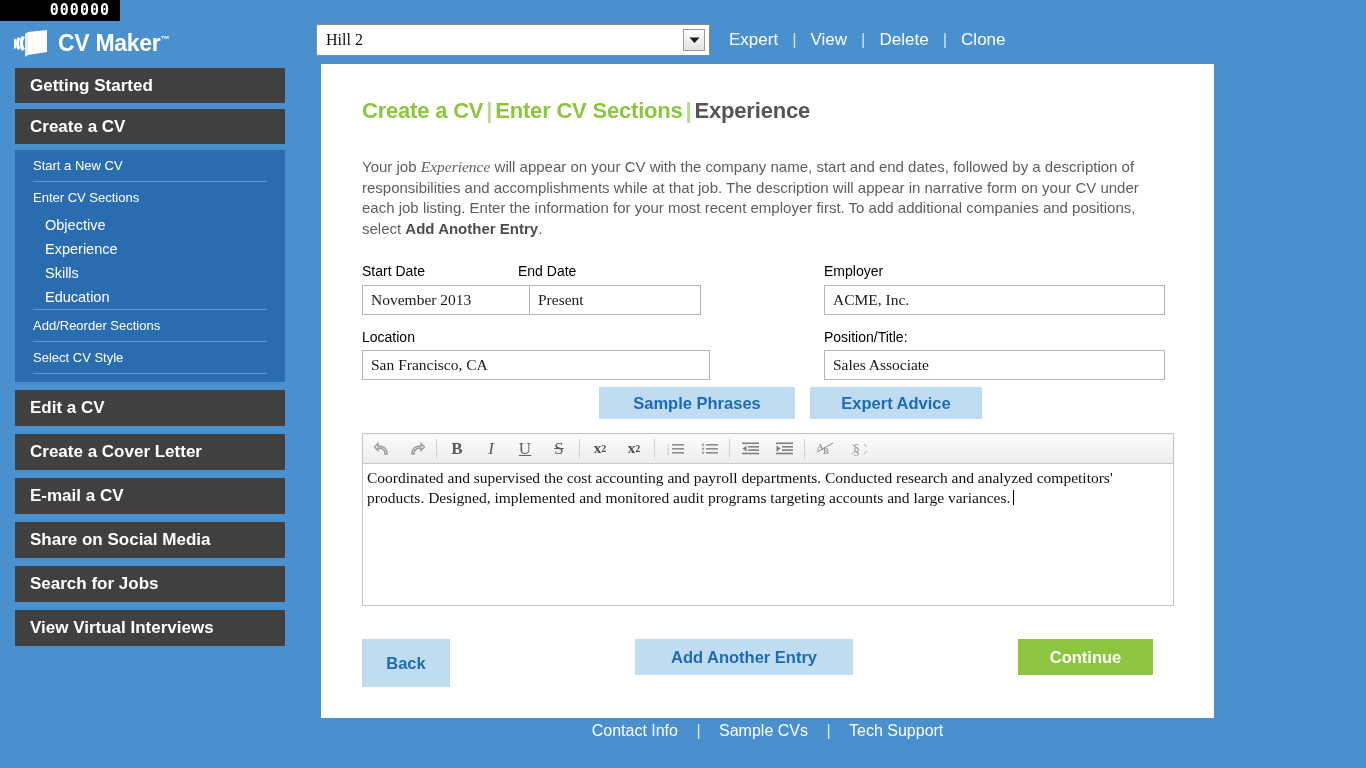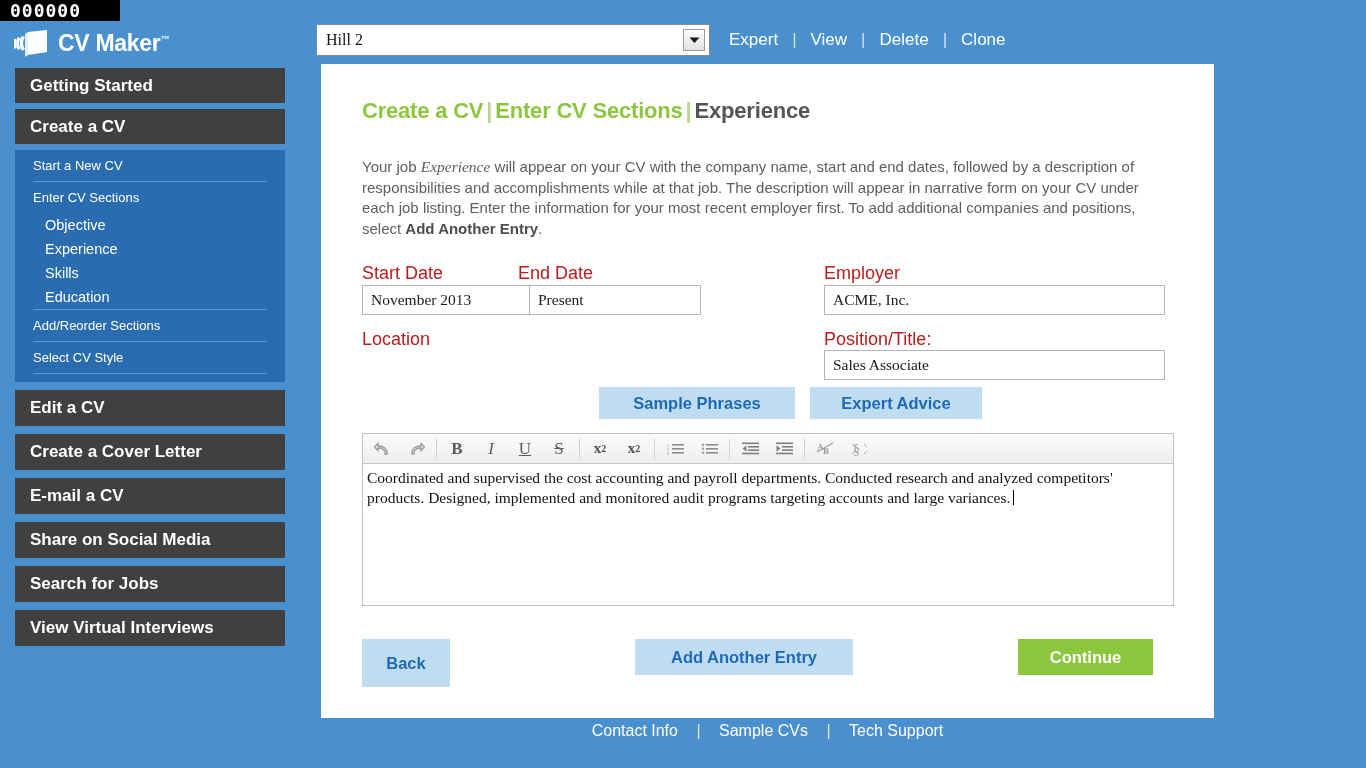--- a/index.html
+++ b/index.html
@@ -12,23 +12,23 @@
   }
   #app { position: relative; width: 1366px; height: 768px; background: #4a90cf; }
 
   
   .counter-bar {
     position: absolute; left: 0; top: 0;
     width: 120px; height: 21px;
     background: #000;
     color: #fff;
     font-family: "DejaVu Sans Mono", monospace;
-    font-size: 18px; font-weight: bold;
+    font-size: 15px; font-weight: bold;
     letter-spacing: 1px;
-    display: flex; align-items: center; justify-content: flex-start;
+    display: flex; align-items: center; justify-content: flex-end;
     padding: 0 10px;
   }
   .counter-bar span { line-height: 1; }
 
   
   .sidebar {
     position: absolute; left: 0; top: 21px;
     width: 300px; height: 747px;
     background: #4a90cf;
   }
@@ -135,21 +135,21 @@
     font-size: 15px; color: #5e5e5e; line-height: 1.37;
     max-width: 800px;
   }
   p.intro em { font-family: "Liberation Serif", serif; font-style: italic; font-size: 15.5px; }
   p.intro b { font-weight: bold; color: #4d4d4d; }
 
   
   .form-grid { position: relative; height: 122px; }
   .flabel {
     position: absolute;
-    font-size: 18px; color: #b91c1c;
+    font-size: 14px; color: #000000;
   }
   .finput {
     position: absolute;
     border: 1px solid #b5b5b5;
     background: #ffffff;
     font-family: "Liberation Serif", serif;
     font-size: 15.5px; color: #1a1a1a;
     padding: 0 8px;
     height: 30px;
     line-height: 28px;
@@ -360,20 +360,21 @@
         <label class="flabel" style="left:156px; top:0;">End Date</label>
         <label class="flabel" style="left:462px; top:0;">Employer</label>
 
         <input class="finput" style="left: 0px; top: 22px; width: 168px;" value="November 2013">
         <input class="finput" style="left: 167px; top: 22px; width: 172px;" value="Present">
         <input class="finput" style="left: 462px; top: 22px; width: 341px;" value="ACME, Inc.">
 
         <label class="flabel" style="left:0; top:66px;">Location</label>
         <label class="flabel" style="left:462px; top:66px;">Position/Title:</label>
 
+        <input class="finput" style="left: 0px; top: 87px; width: 348px;" value="San Francisco, CA">
         <input class="finput" style="left: 462px; top: 87px; width: 341px;" value="Sales Associate">
       </div>
 
       <div class="helper-row">
         <button class="btn-blue" style="position:absolute; left:237px; top:0; width:196px;">Sample Phrases</button>
         <button class="btn-blue" style="position:absolute; left:448px; top:0; width:172px;">Expert Advice</button>
       </div>
 
       <div class="editor">
         <div class="editor-toolbar">

